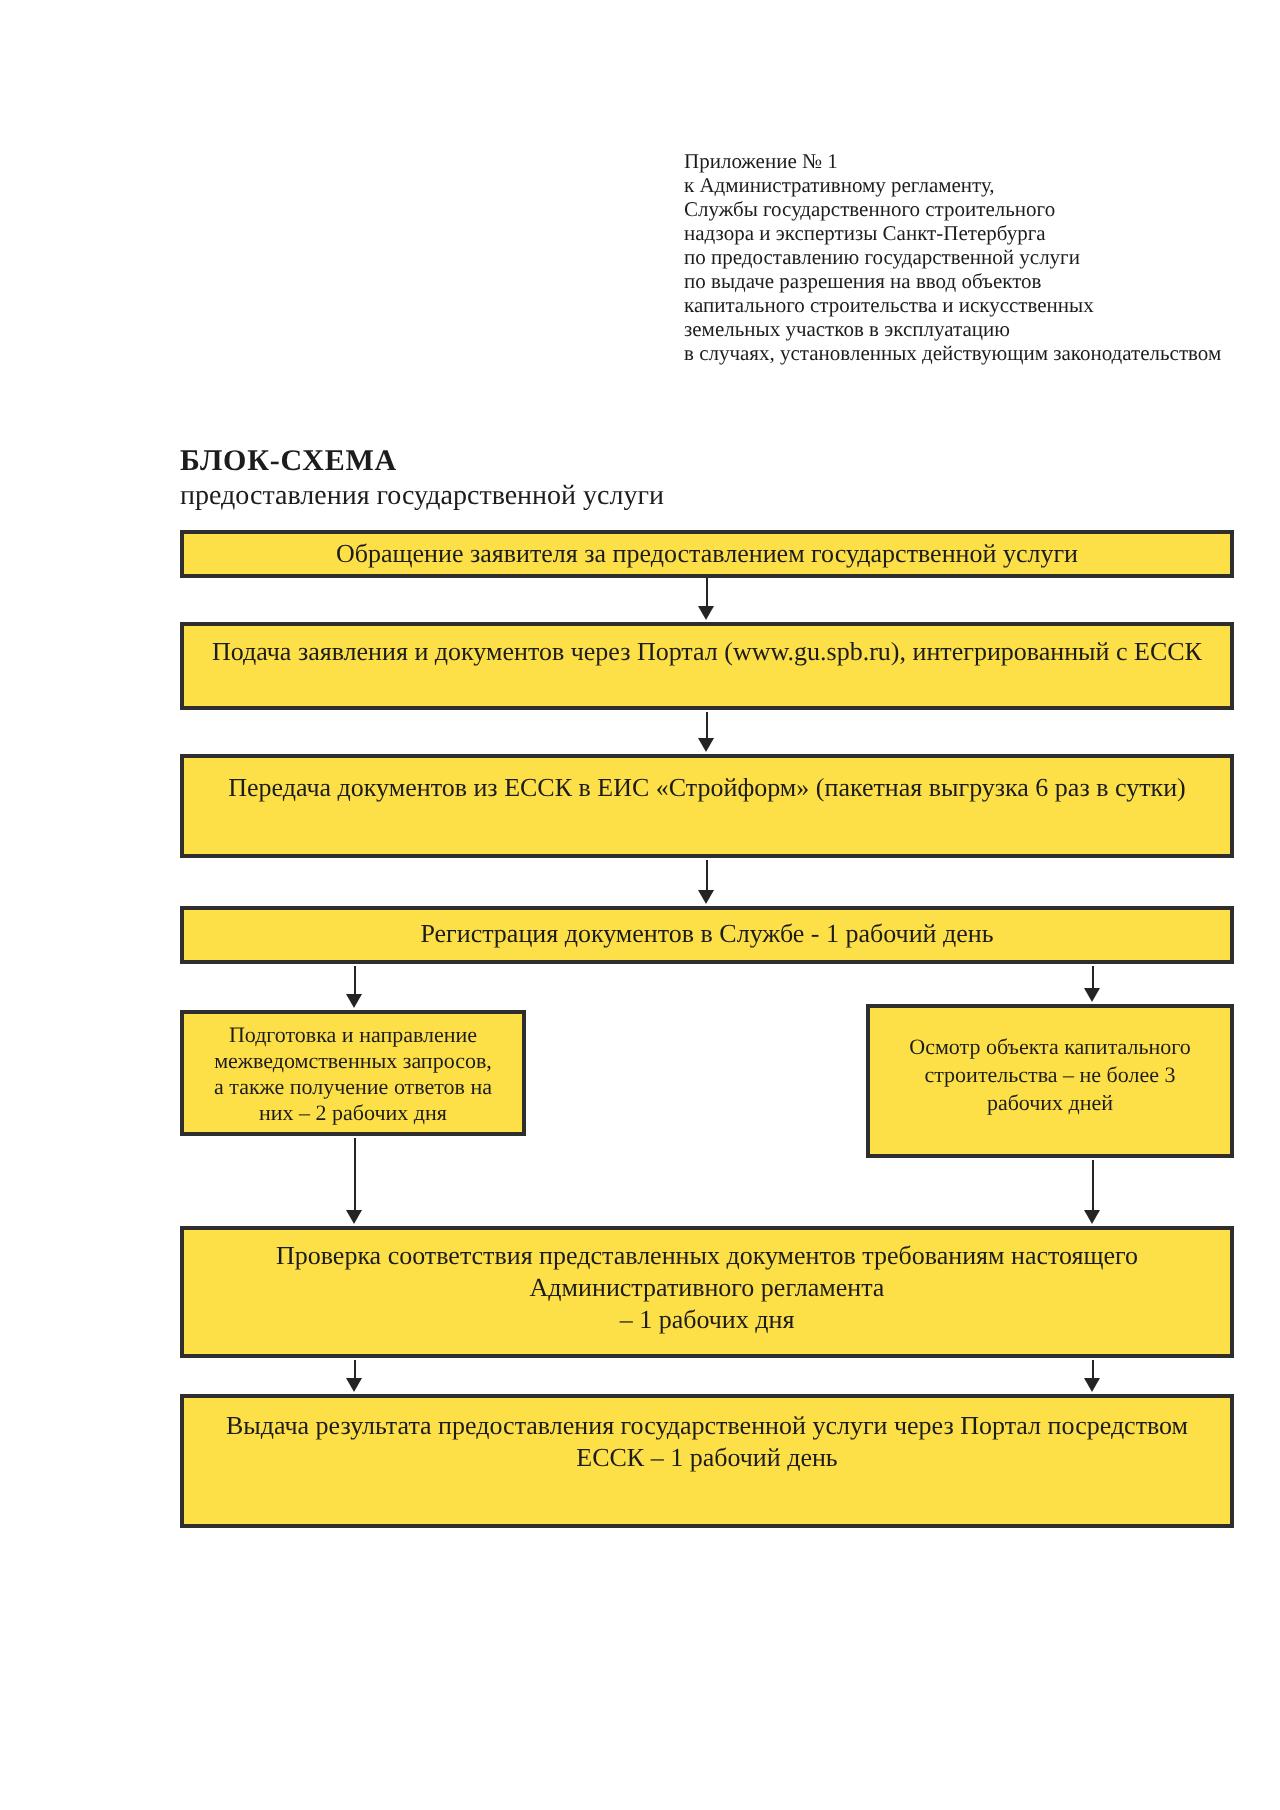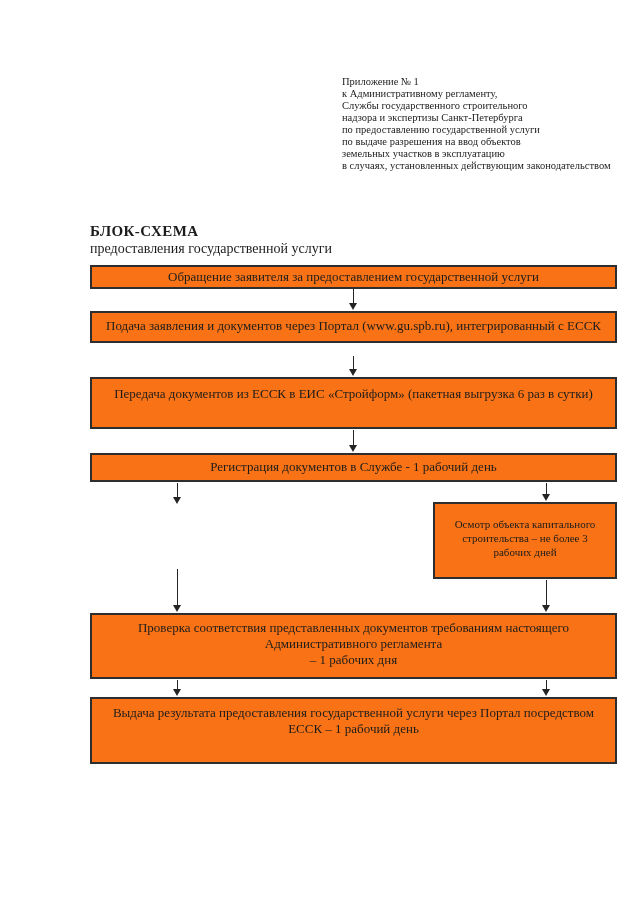--- a/index.html
+++ b/index.html
@@ -48,28 +48,28 @@
     font-size: 14px;
     line-height: 15px;
     margin-top: 1px;
   }
 
   
   .fbox {
     position: absolute;
     box-sizing: border-box;
     border: 2px solid #2e2e2e;
-    background: #f97316;
+    background: #fde047;
     text-align: center;
     white-space: pre-line;
     font-size: 13px;
     line-height: 16px;
   }
   .b1 { left: 90px;  top: 265px; width: 527px; height: 24px; line-height: 20px; }
-  .b2 { left: 90px;  top: 311px; width: 527px; height: 32px; padding-top: 5px; }
+  .b2 { left: 90px;  top: 311px; width: 527px; height: 44px; padding-top: 5px; }
   .b3 { left: 90px;  top: 377px; width: 527px; height: 52px; padding-top: 7px; }
   .b4 { left: 90px;  top: 453px; width: 527px; height: 29px; line-height: 24px; }
   .b5 { left: 90px;  top: 505px; width: 173px; height: 63px; font-size: 11px; line-height: 13px; padding-top: 5px; }
   .b6 { left: 433px; top: 502px; width: 184px; height: 77px; font-size: 11px; line-height: 14px; padding-top: 13px; }
   .b7 { left: 90px;  top: 613px; width: 527px; height: 66px; padding-top: 5px; }
   .b8 { left: 90px;  top: 697px; width: 527px; height: 67px; padding-top: 6px; }
 
   
   .arrow { position: absolute; width: 9px; }
   .arrow .shaft {
@@ -105,33 +105,38 @@
 
 <div class="page">
 
   <div class="annex">
     <div>Приложение № 1</div>
     <div>к Административному регламенту,</div>
     <div>Службы государственного строительного</div>
     <div>надзора и экспертизы Санкт-Петербурга</div>
     <div>по предоставлению государственной услуги</div>
     <div>по выдаче разрешения на ввод объектов</div>
+    <div>капитального строительства и искусственных</div>
     <div>земельных участков в эксплуатацию</div>
     <div>в случаях, установленных действующим законодательством</div>
   </div>
 
   <div class="title-wrap">
     <div class="title-main">БЛОК-СХЕМА</div>
     <div class="title-sub">предоставления государственной услуги</div>
   </div>
 
   <div class="fbox b1">Обращение заявителя за предоставлением государственной  услуги</div>
   <div class="fbox b2">Подача заявления и документов через Портал (www.gu.spb.ru), интегрированный с ЕССК</div>
   <div class="fbox b3">Передача документов из ЕССК в ЕИС «Стройформ» (пакетная выгрузка 6 раз в сутки)</div>
   <div class="fbox b4">Регистрация документов в Службе - 1 рабочий день</div>
+  <div class="fbox b5">Подготовка и направление
+межведомственных запросов,
+а также получение ответов на
+них – 2 рабочих дня</div>
   <div class="fbox b6">Осмотр объекта капитального
 строительства – не более 3
 рабочих дней</div>
   <div class="fbox b7">Проверка соответствия представленных документов требованиям настоящего
 Административного регламента
 – 1 рабочих дня</div>
   <div class="fbox b8">Выдача результата предоставления государственной услуги через Портал посредством
 ЕССК – 1 рабочий день</div>
 
   <div class="arrow a1">

